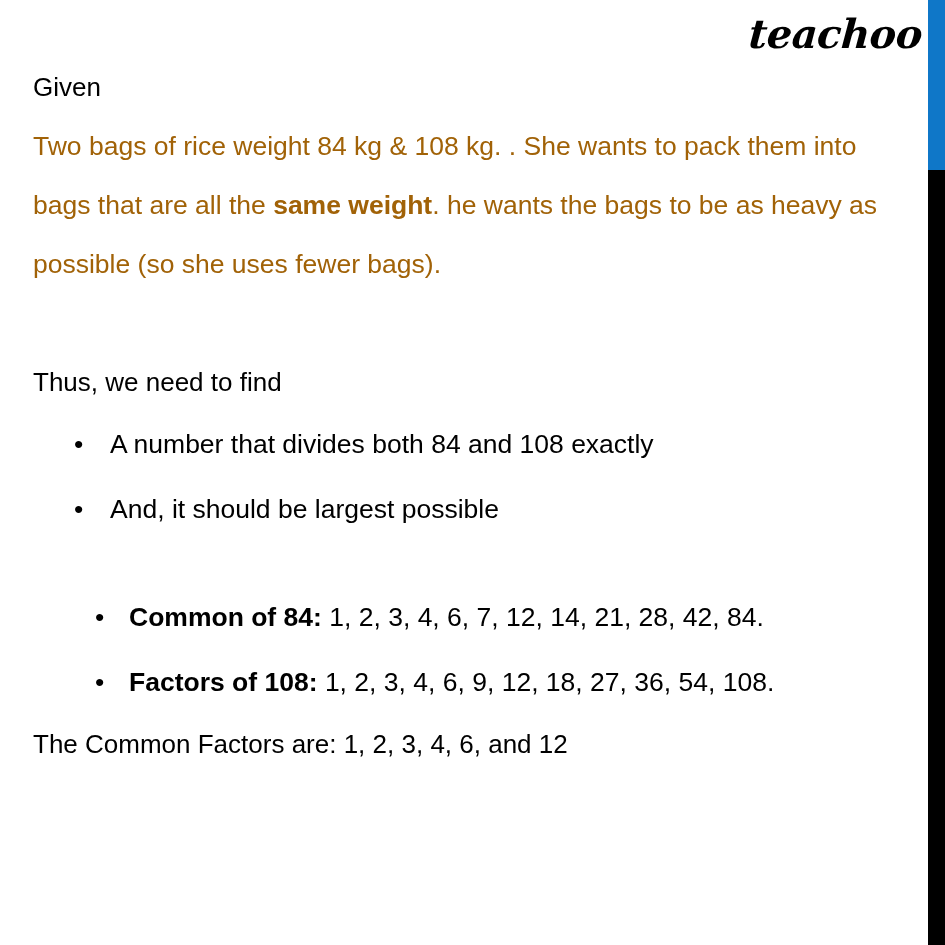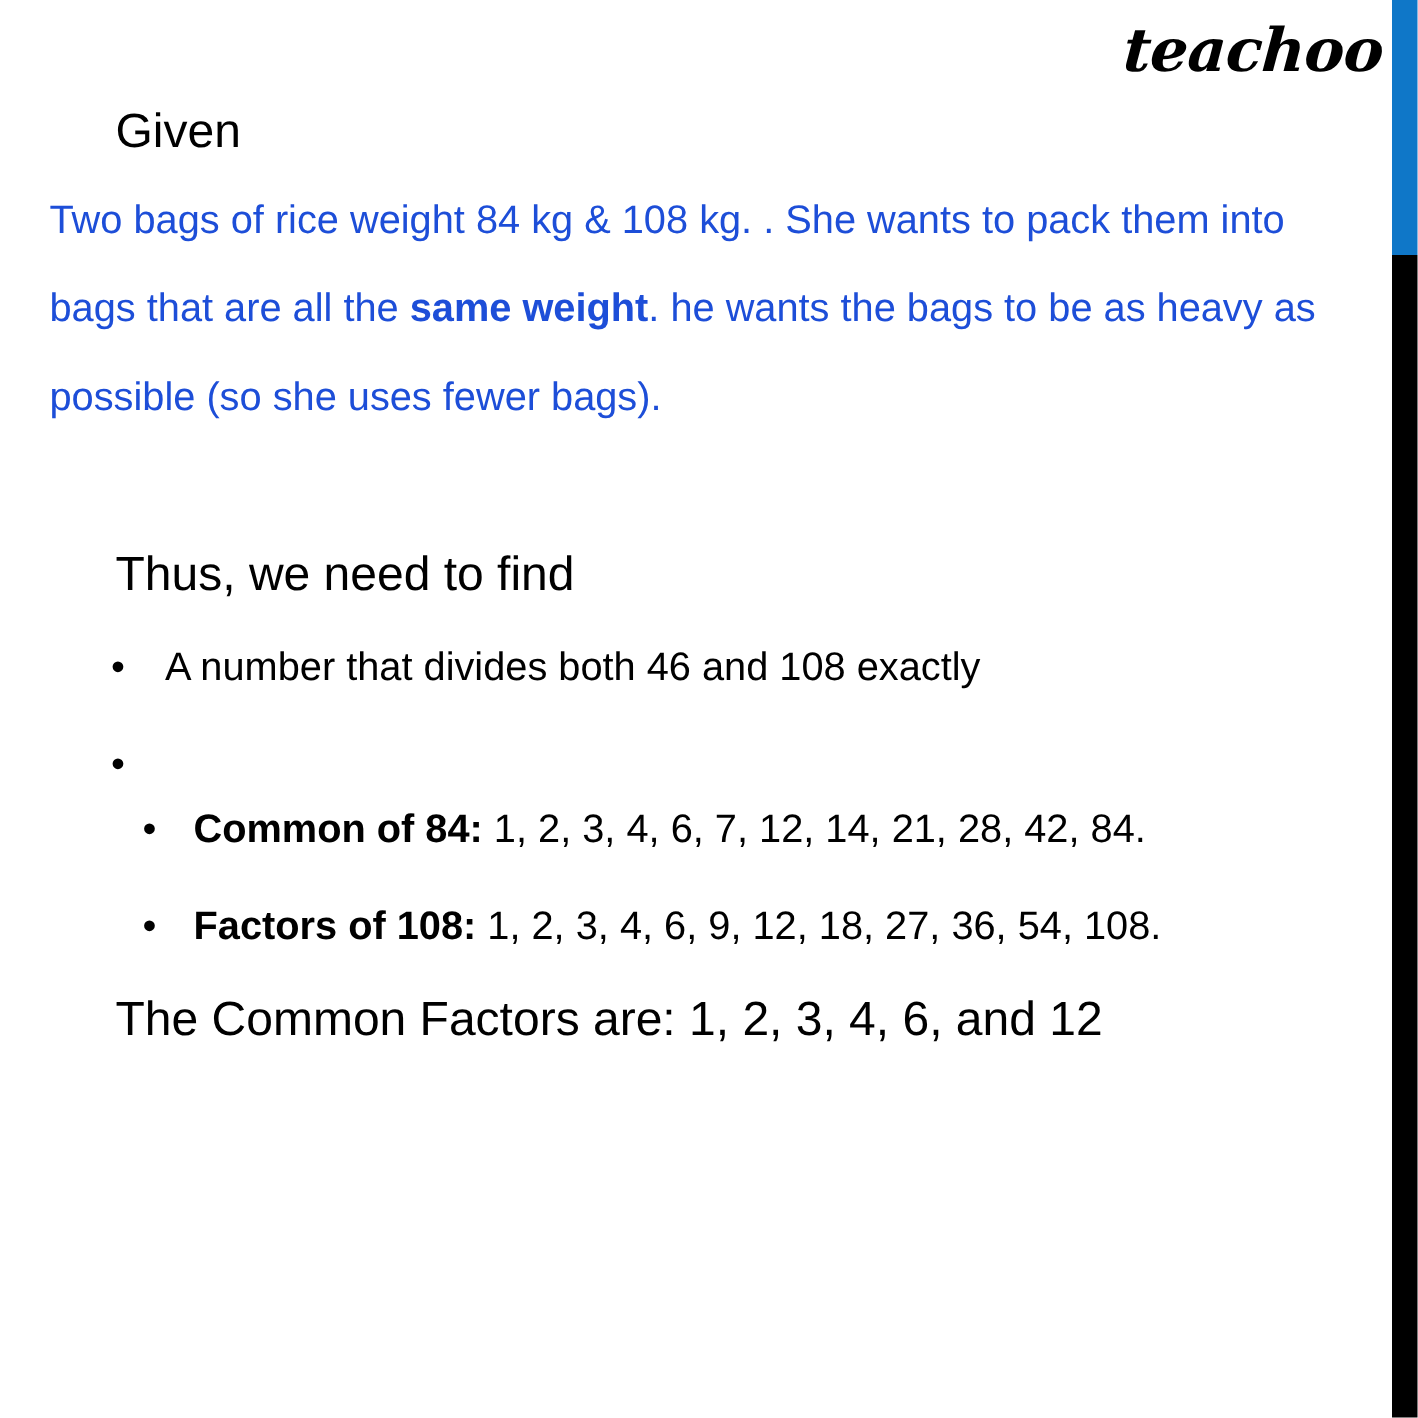--- a/index.html
+++ b/index.html
@@ -60,25 +60,24 @@
 
   
   #content {
     position: absolute;
     left: 33px;
     top: 58px;
     width: 865px;
   }
 
   .line {
-    font-size: 32px;
+    font-size: 26px;
     line-height: 59px;
     white-space: nowrap;
     color: #000000;
-    margin-left: 44px;
   }
 
   .spacer {
     height: 59px;
   }
   .spacer-half {
     height: 43px;
   }
 
   b, .b {
@@ -110,21 +109,21 @@
     font-size: 26.5px;
     line-height: 65px;
   }
   .bullets.indent2 li .bullet-dot {
     left: 62px;
   }
 
   .para {
     font-size: 26.5px;
     line-height: 59px;
-    color: #1d4ed8;
+    color: #a16207;
   }
 </style>
 </head>
 <body>
 
 <div id="slide">
 
   <div id="edge-bar-blue"></div>
   <div id="edge-bar-black"></div>
 
@@ -134,22 +133,22 @@
 
     <div class="line">Given</div>
 
     <div class="para wrapline"><span>Two bags of rice weight 84 kg &amp; 108 kg. . She wants to pack them into bags that are all the </span><b>same weight</b><span>. he wants the bags to be as heavy as possible (so she uses fewer bags).</span></div>
 
     <div class="spacer"></div>
 
     <div class="line">Thus, we need to find</div>
 
     <ul class="bullets indent1">
-      <li><span class="bullet-dot">•</span><span>A number that divides both 46 and 108 exactly</span></li>
-      <li><span class="bullet-dot">•</span></li>
+      <li><span class="bullet-dot">•</span><span>A number that divides both 84 and 108 exactly</span></li>
+      <li><span class="bullet-dot">•</span><span>And, it should be largest possible</span></li>
     </ul>
 
     <div class="spacer-half"></div>
 
 
 
     <ul class="bullets indent2">
       <li><span class="bullet-dot">•</span><b>Common of 84:</b><span> 1, 2, 3, 4, 6, 7, 12, 14, 21, 28, 42, 84.</span></li>
       <li><span class="bullet-dot">•</span><b>Factors of 108:</b><span> 1, 2, 3, 4, 6, 9, 12, 18, 27, 36, 54, 108.</span></li>
     </ul>

